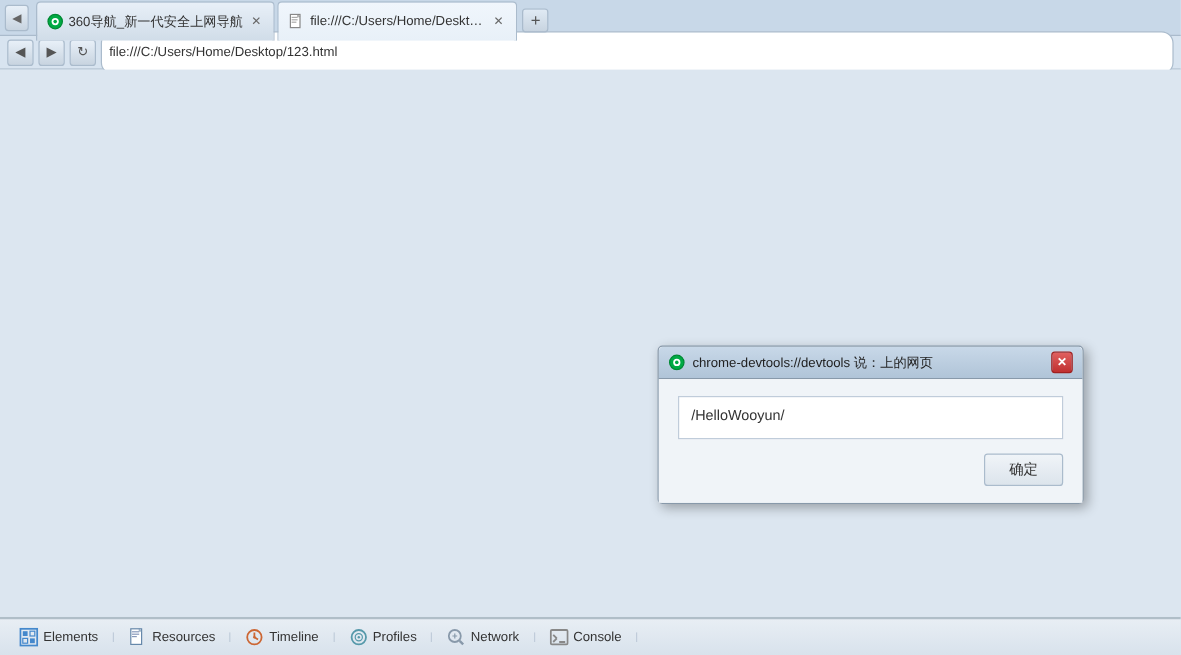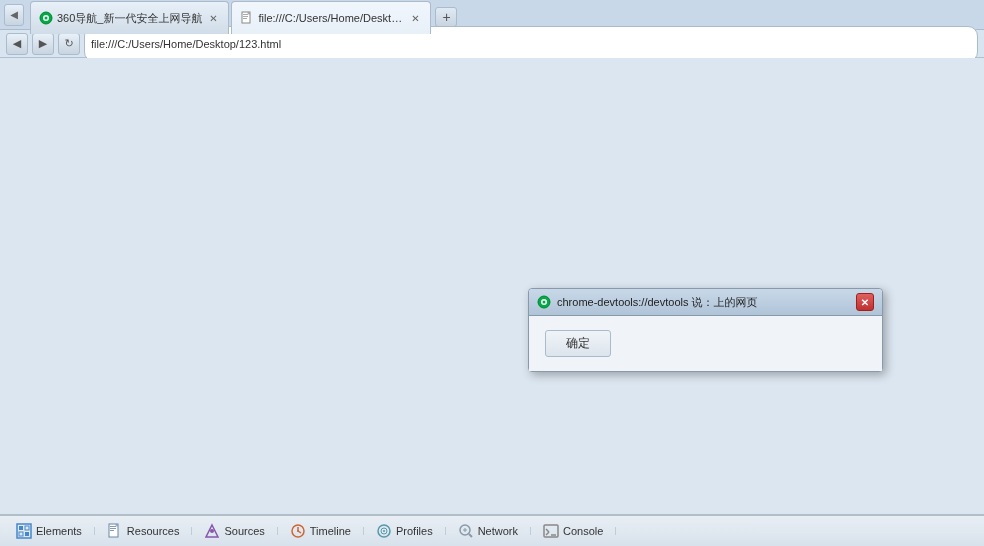--- a/index.html
+++ b/index.html
@@ -158,21 +158,21 @@
     .page-content {
       flex: 1;
       background: #dce6f0;
       position: relative;
     }
 
     
     .alert-dialog {
       position: absolute;
       top: 230px;
-      left: 528px;
+      left: 548px;
       width: 355px;
       background: #f0f4f8;
       border: 1px solid #8899aa;
       border-radius: 4px;
       box-shadow: 3px 3px 10px rgba(0,0,0,0.3);
     }
 
     .alert-title-bar {
       display: flex;
       align-items: center;
@@ -227,21 +227,21 @@
       border: 1px solid #c0ccda;
       padding: 8px 10px;
       font-size: 12px;
       color: #333;
       margin-bottom: 12px;
       min-height: 36px;
     }
 
     .alert-buttons {
       display: flex;
-      justify-content: flex-start;
+      justify-content: flex-end;
       gap: 6px;
     }
 
     .alert-ok-btn {
       padding: 4px 20px;
       background: linear-gradient(to bottom, #f0f4f8, #dce4ec);
       border: 1px solid #aabbcc;
       border-radius: 3px;
       cursor: pointer;
       font-size: 12px;
@@ -357,20 +357,23 @@
             </svg>
           </span>
           <span class="alert-title-text">chrome-devtools://devtools 说：上的网页</span>
         </div>
         <div class="alert-close-btn">
           <span>✕</span>
         </div>
       </div>
 
       <div class="alert-body">
+        <div class="alert-message-box">
+          <span>/HelloWooyun/</span>
+        </div>
         <div class="alert-buttons">
           <button class="alert-ok-btn">确定</button>
         </div>
       </div>
     </div>
 
   </div>
 
   <div class="devtools-bar">
 
@@ -394,29 +397,20 @@
           <rect x="3" y="3" width="6" height="1" fill="#8899bb"></rect>
           <rect x="3" y="5" width="6" height="1" fill="#8899bb"></rect>
           <rect x="3" y="7" width="4" height="1" fill="#8899bb"></rect>
           <polygon points="9,1 11,3 9,3" fill="#d0dce8" stroke="#6688aa" stroke-width="0.5"></polygon>
         </svg>
       </span>
       <span>Resources</span>
     </div>
 
 
-    <div class="devtools-tab">
-      <span class="tab-icon icon-sources">
-        <svg width="16" height="16" viewBox="0 0 16 16">
-          <polygon points="8,2 14,14 2,14" fill="none" stroke="#8855aa" stroke-width="1.5"></polygon>
-          <circle cx="8" cy="8" r="2" fill="#8855aa"></circle>
-        </svg>
-      </span>
-      <span>Sources</span>
-    </div>
 
     <div class="devtools-tab">
       <span class="tab-icon icon-timeline">
         <svg width="16" height="16" viewBox="0 0 16 16">
           <circle cx="8" cy="8" r="6" fill="none" stroke="#cc6633" stroke-width="1.5"></circle>
           <line x1="8" y1="8" x2="8" y2="4" stroke="#cc6633" stroke-width="1.5"></line>
           <line x1="8" y1="8" x2="11" y2="10" stroke="#cc6633" stroke-width="1.5"></line>
           <circle cx="8" cy="8" r="1" fill="#cc6633"></circle>
         </svg>
       </span>

